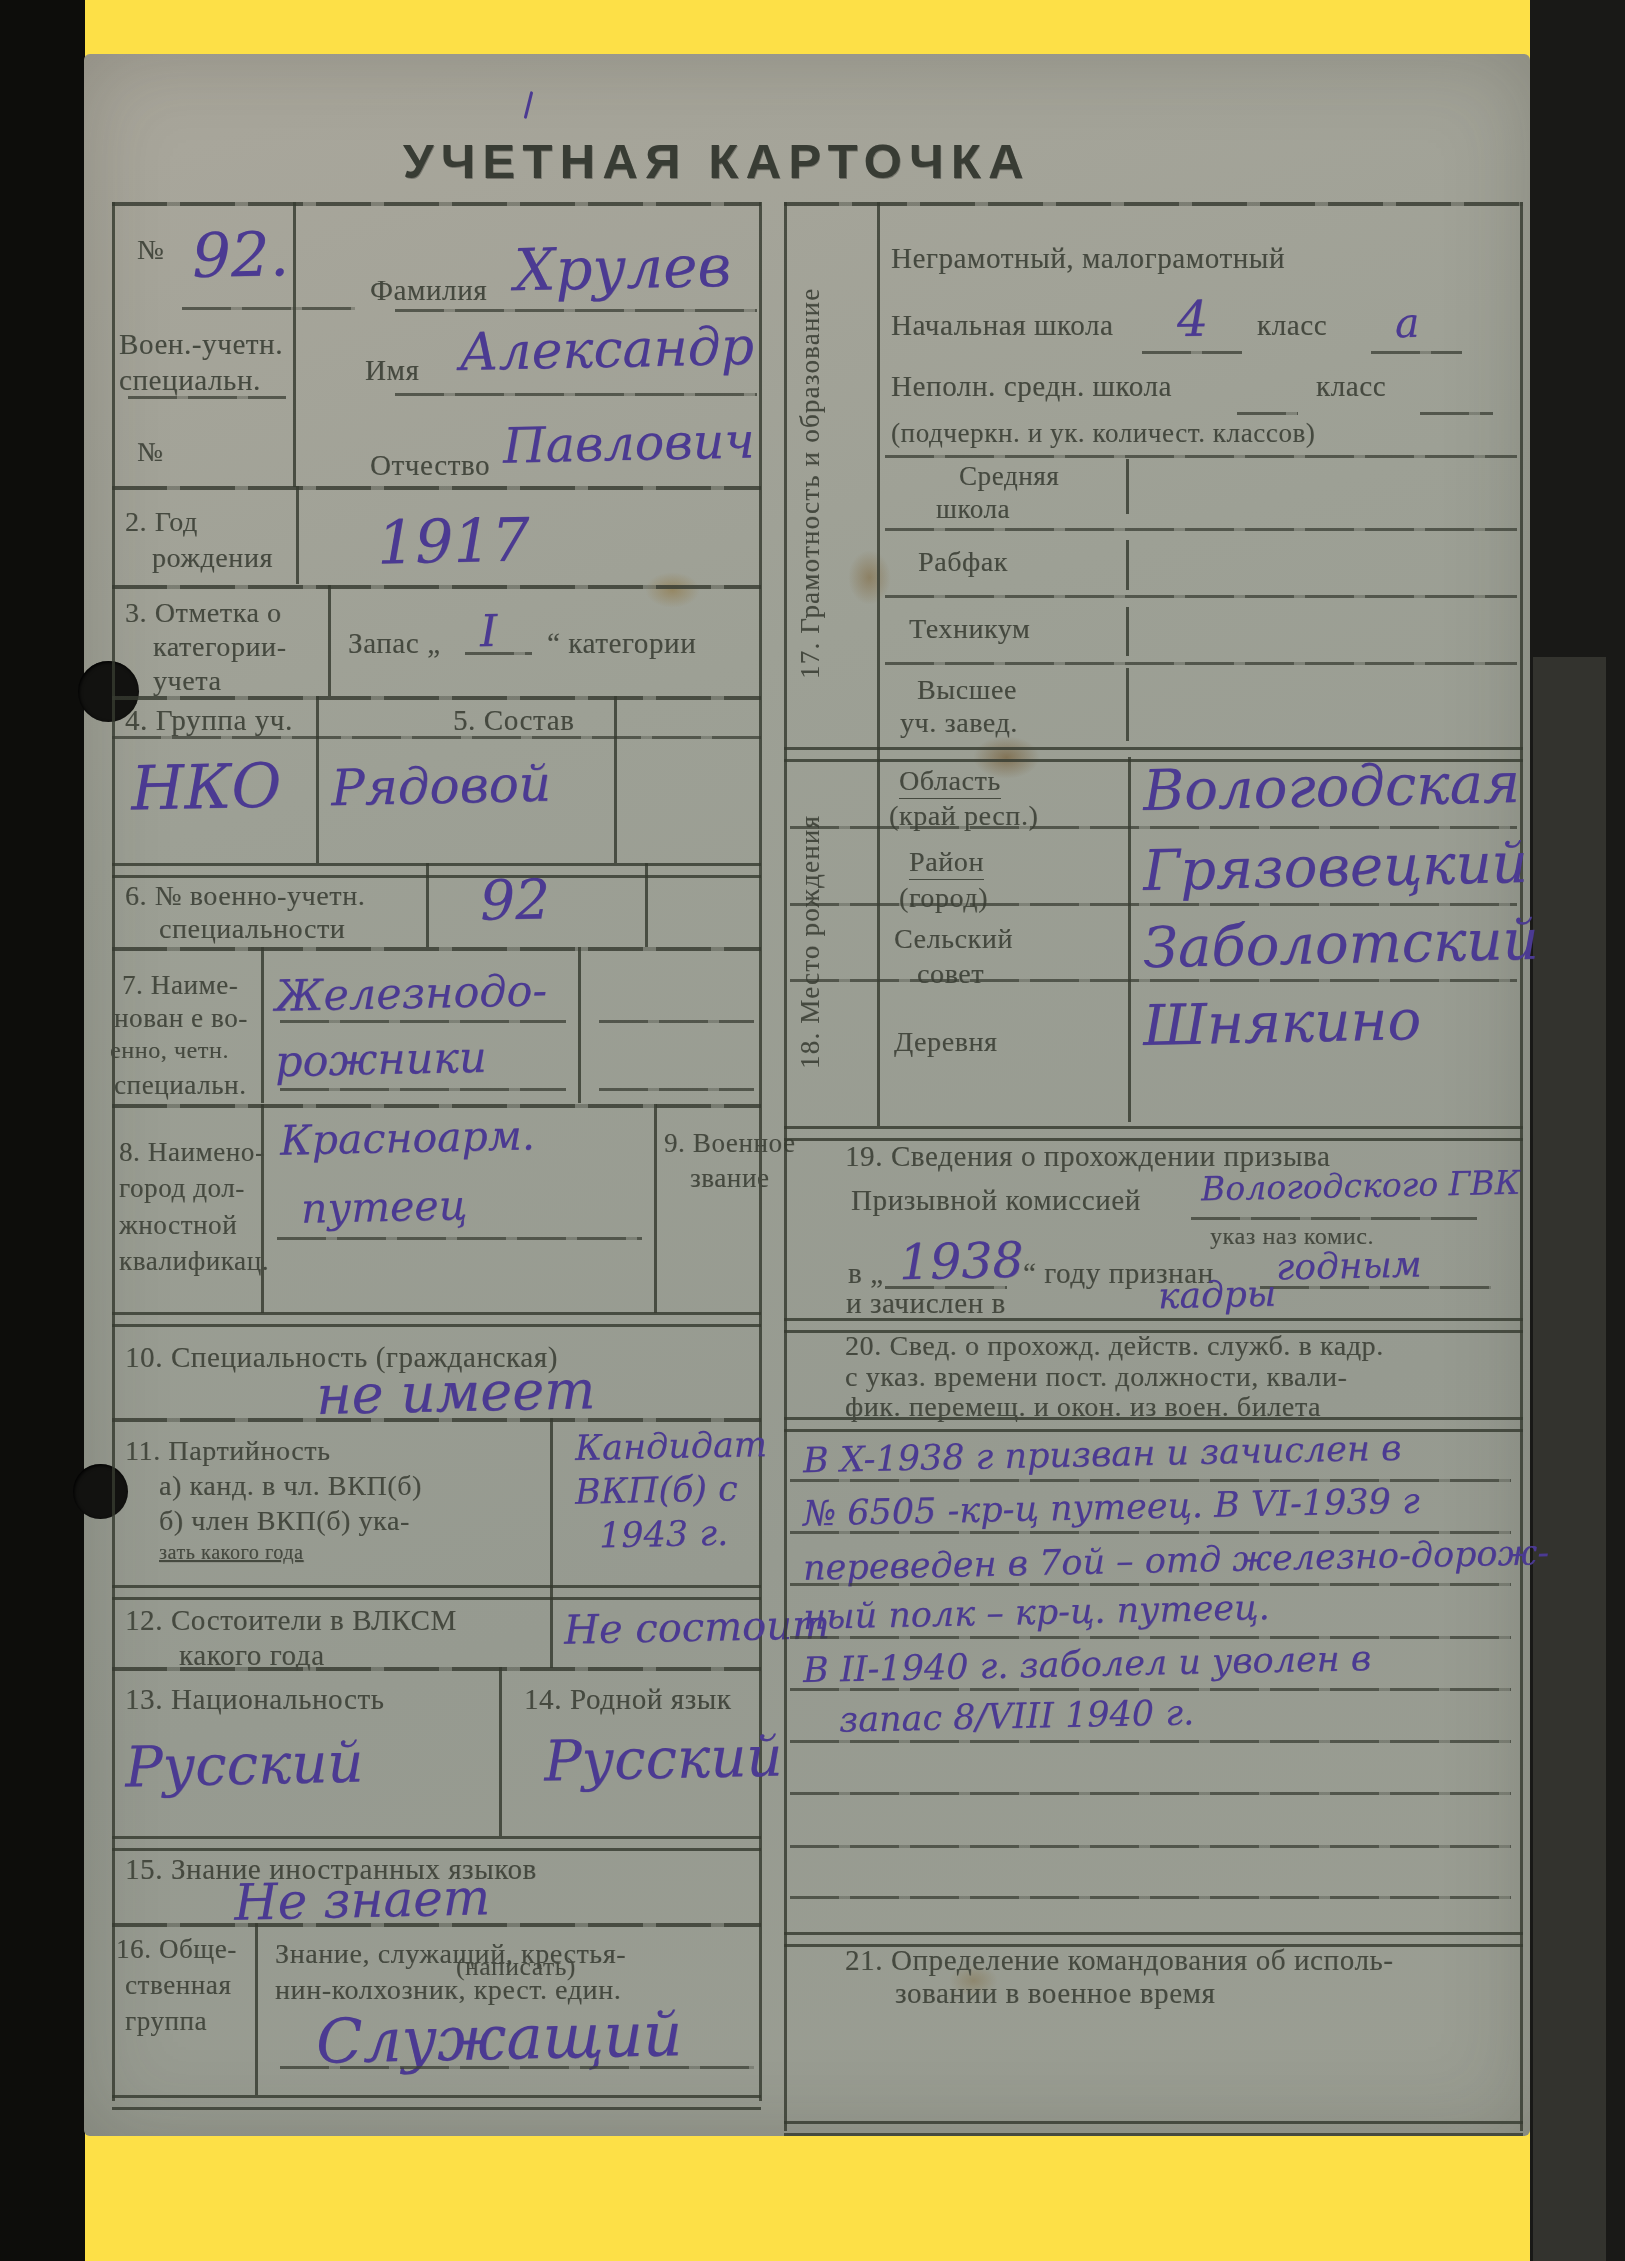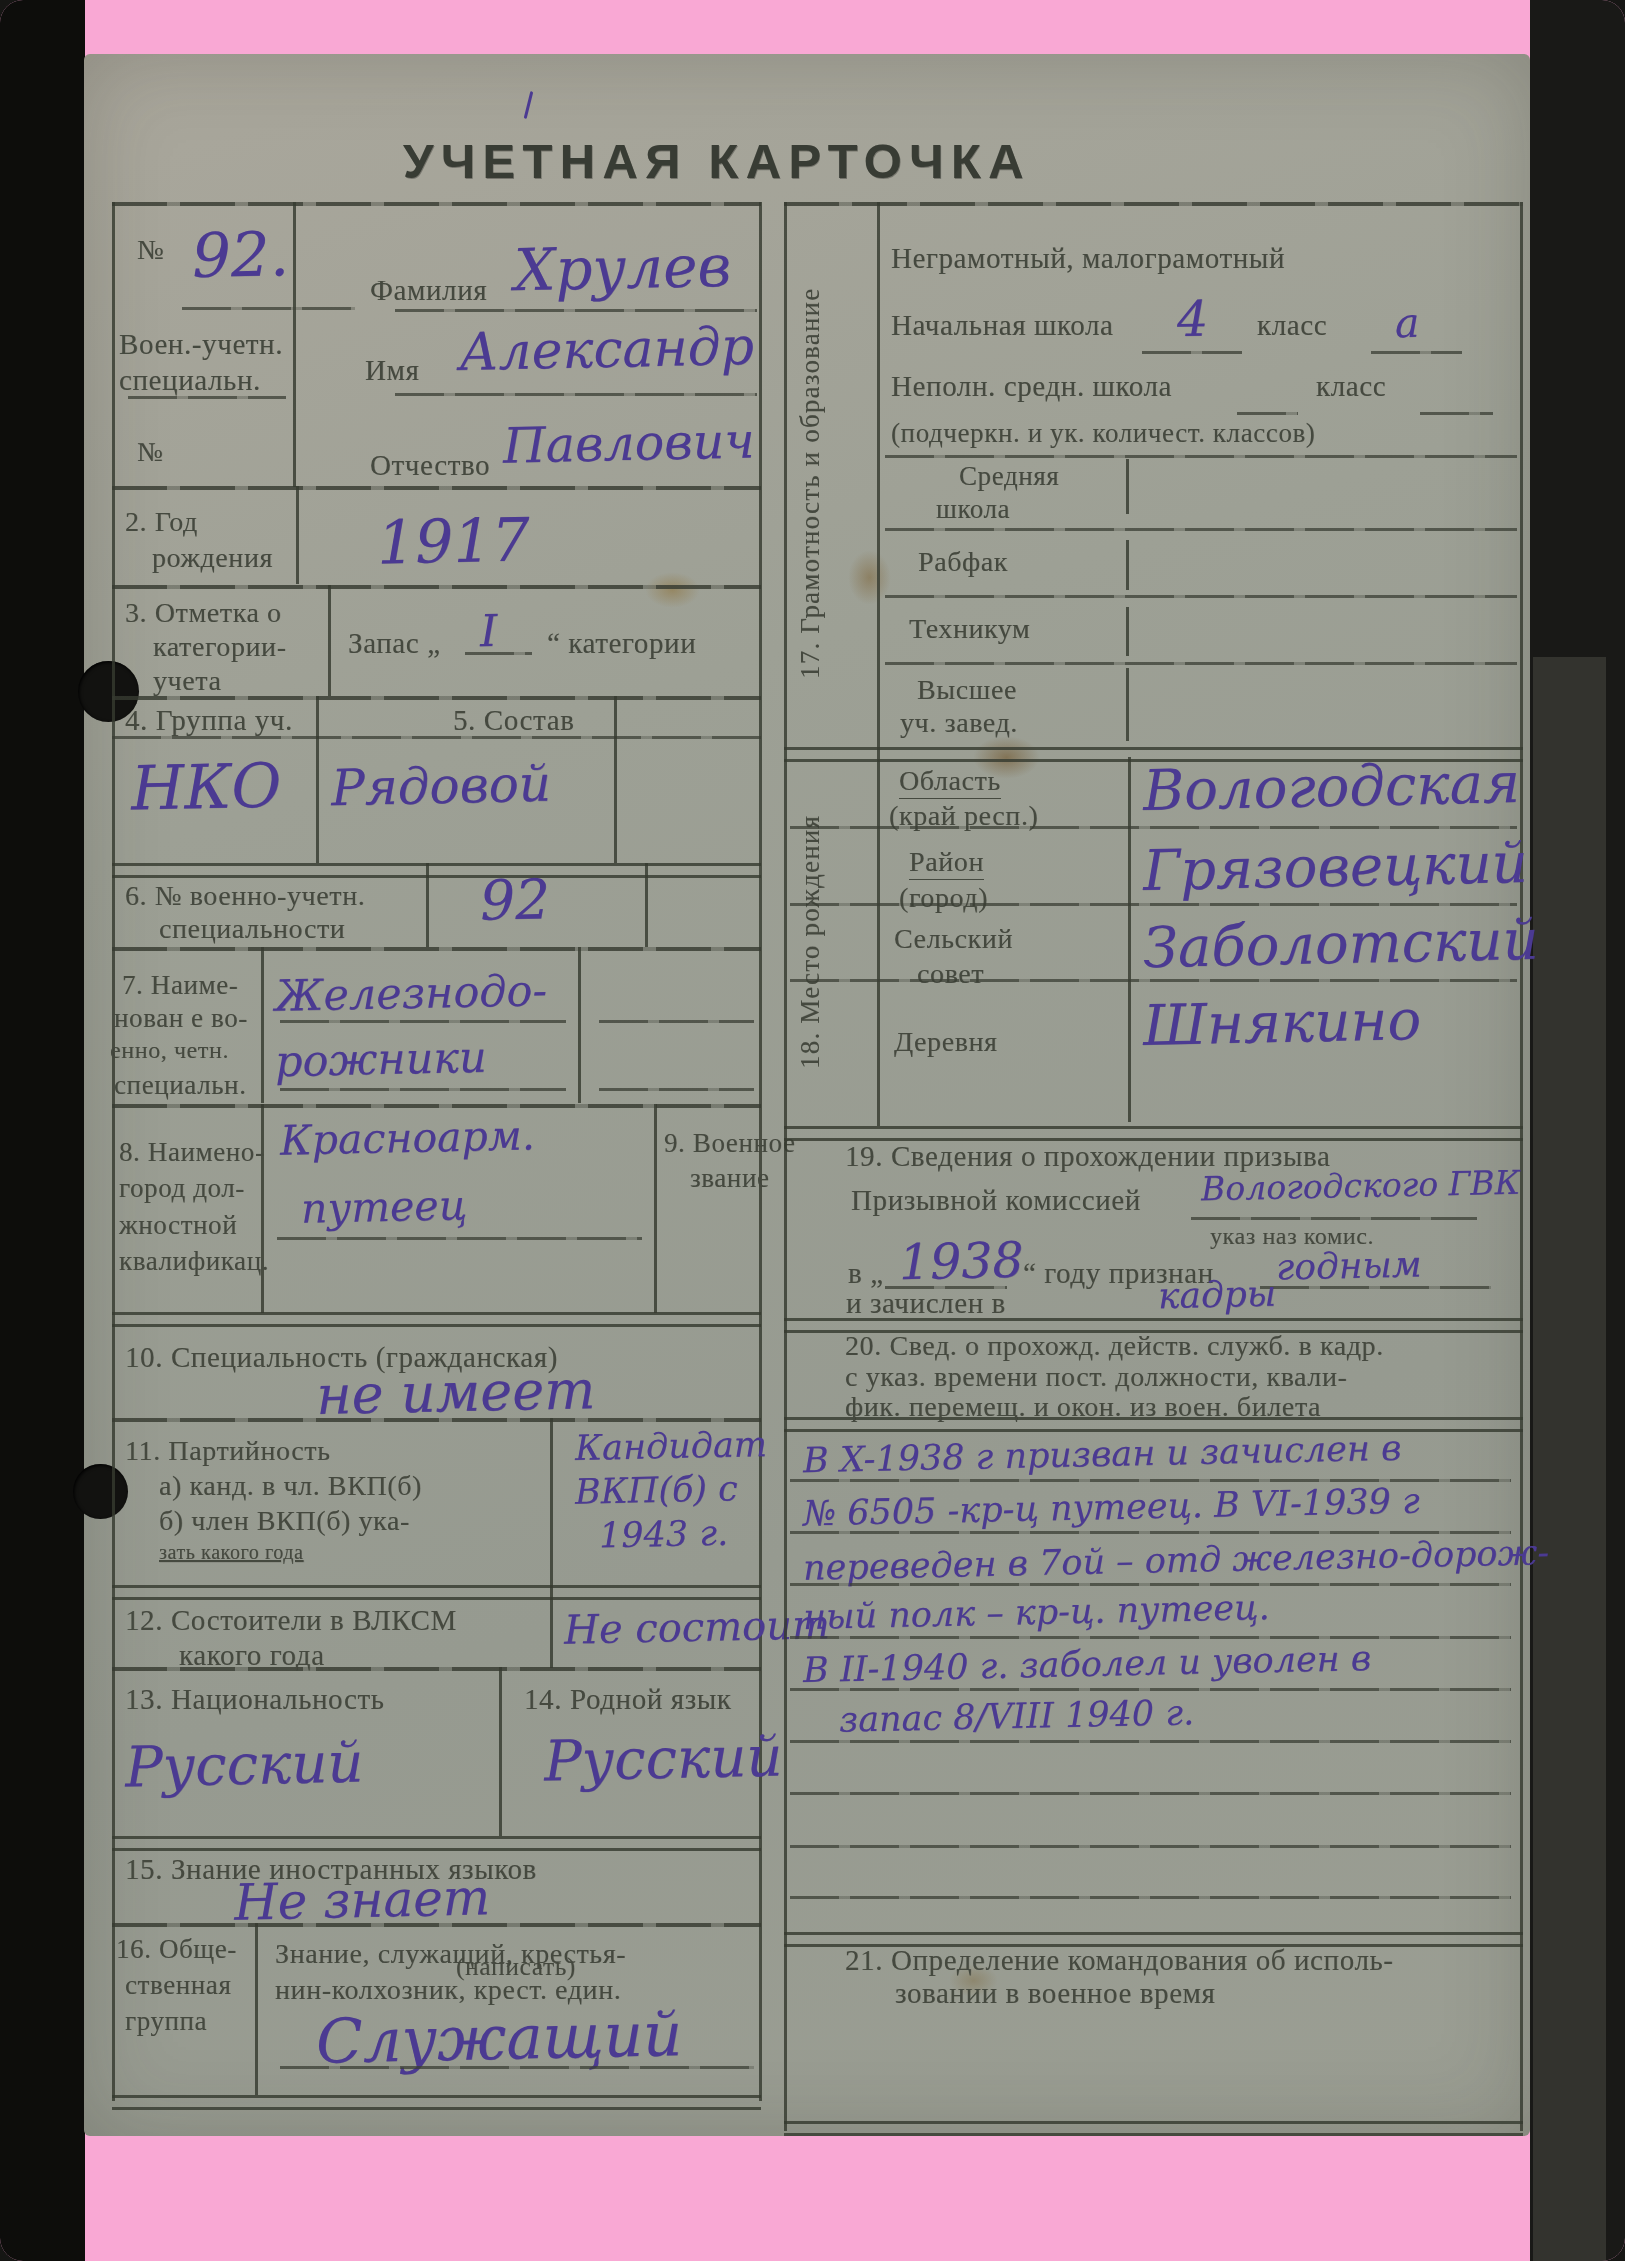--- a/index.html
+++ b/index.html
@@ -1,22 +1,22 @@
 <!DOCTYPE html>
 <html style="font-size:9.7px"><head>
 <meta charset="utf-8">
 <style>
   :root{
     --ink:#4b3a92;
     --pr:#45493f;
     --ln:rgba(54,58,48,.82);
   }
   html,body{margin:0;padding:0;background:#161614;}
-  .page{position:relative;width:1625px;height:2261px;background:#f9a8d4;overflow:hidden;
-        font-family:"Liberation Serif",serif;border-radius:23px;}
+  .page{position:relative;width:1625px;height:2261px;background:#fde047;overflow:hidden;
+        font-family:"Liberation Serif",serif;}
   .edge-left{position:absolute;left:0;top:0;width:85px;height:2261px;background:#0d0d0b;}
   .edge-right{position:absolute;left:1530px;top:0;width:95px;height:2261px;background:#191917;}
   .edge-strip{position:absolute;left:1533px;top:657px;width:73px;height:1605px;background:#54544c;opacity:.45;}
   .paper{position:absolute;left:84px;top:54px;width:1446px;height:2082px;border-radius:6px;
          background:linear-gradient(163deg,#aaa79c 0%,#9da095 32%,#969a90 68%,#9b9e93 100%);
          box-shadow:inset 0 0 85px rgba(40,40,30,.22);}
   .stain{position:absolute;border-radius:50%;pointer-events:none;}
   .pl{position:absolute;color:var(--pr);white-space:nowrap;letter-spacing:0.6px;
       text-shadow:0.4px 0.4px 0 rgba(30,32,26,.25);}
   .hw{position:absolute;font-family:"DejaVu Serif",serif;font-style:italic;color:var(--ink);

